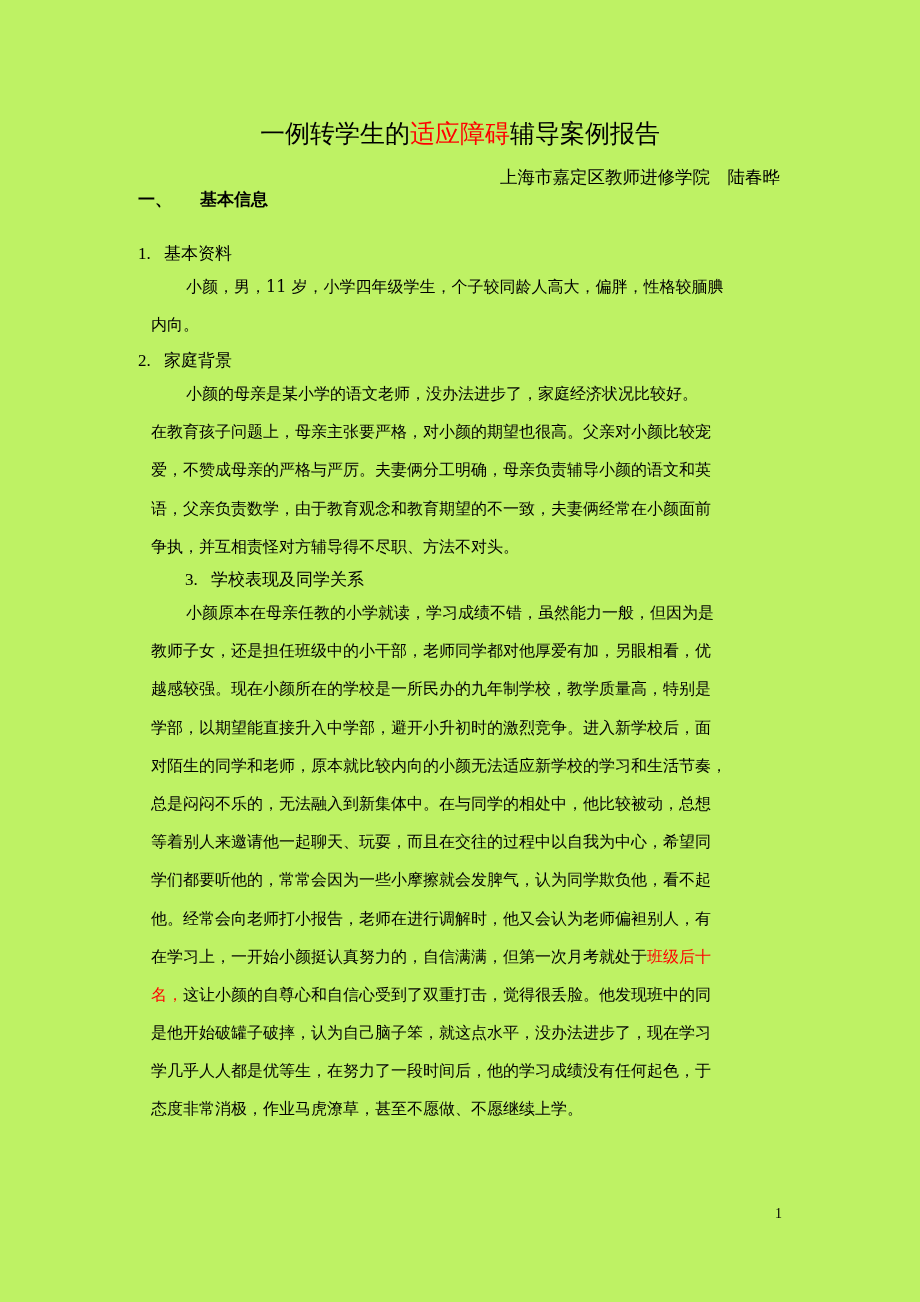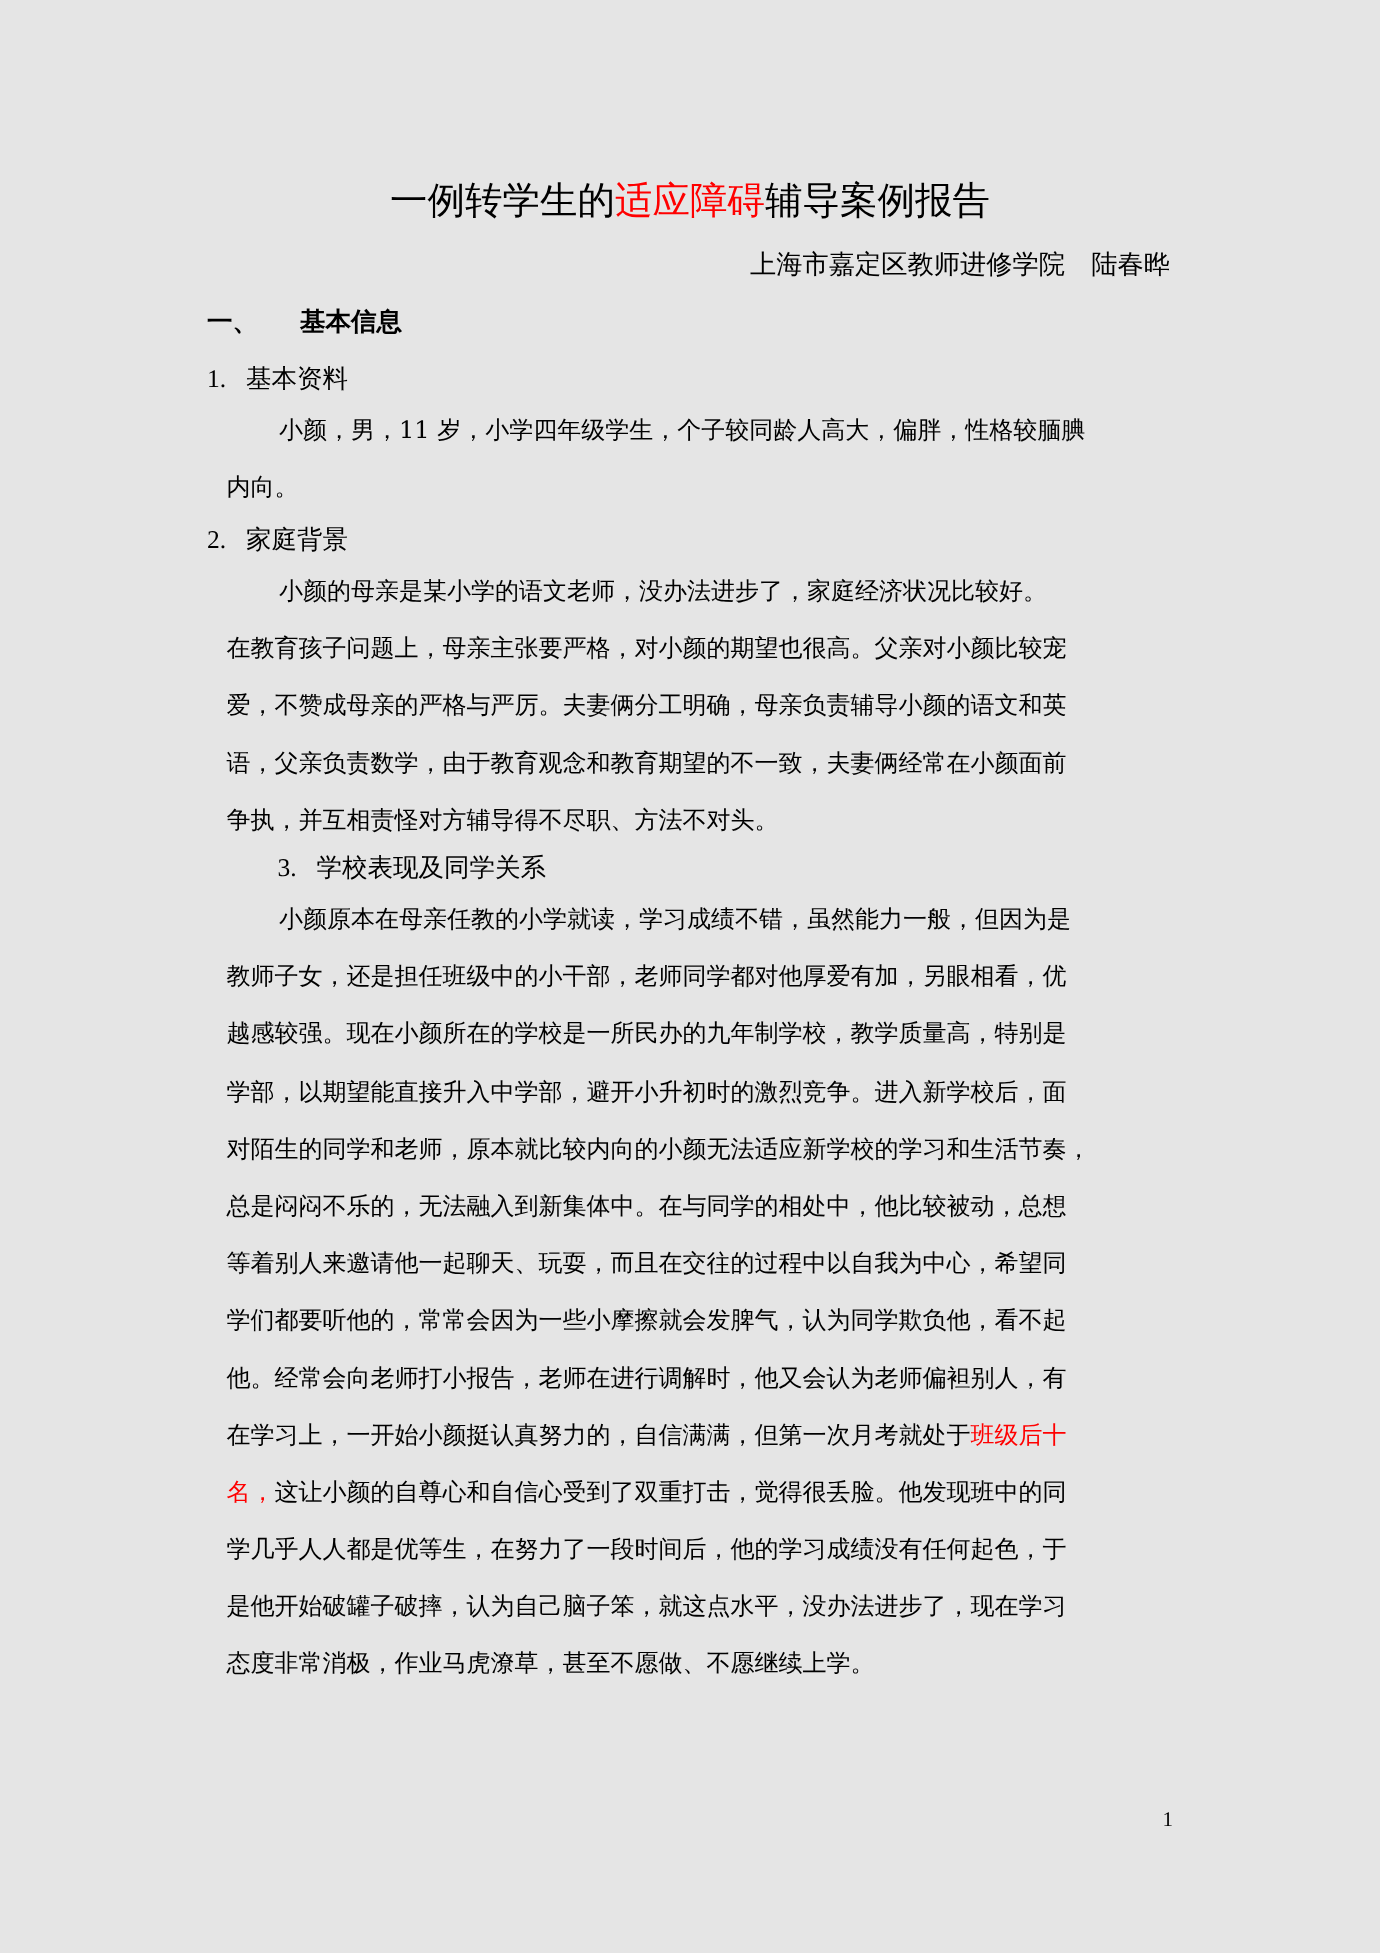--- a/index.html
+++ b/index.html
@@ -13,21 +13,21 @@
       position: relative;
       overflow: hidden;
       font-family: "DejaVu Serif", "Liberation Serif", serif;
       color: #000000;
     }
     .page {
       position: absolute;
       left: 0; top: 0;
       width: 920px;
       height: 1302px;
-      background: #e5e5e5;
+      background: #bef264;
     }
     .title {
       position: absolute;
       left: 0;
       width: 920px;
       top: 116px;
       text-align: center;
       font-family: "DejaVu Sans", "Liberation Sans", sans-serif;
       font-size: 25px;
       line-height: 36px;
@@ -38,21 +38,21 @@
       position: absolute;
       right: 140px;
       top: 163px;
       font-size: 17.5px;
       line-height: 28px;
       white-space: pre;
     }
     .h1 {
       position: absolute;
       left: 138px;
-      top: 201px;
+      top: 185px;
       font-family: "DejaVu Sans", "Liberation Sans", sans-serif;
       font-weight: bold;
       font-size: 17px;
       line-height: 28px;
     }
     .h1 .num { display: inline-block; width: 62px; }
     .h2 {
       position: absolute;
       left: 138px;
       font-family: "DejaVu Sans", "Liberation Sans", sans-serif;
@@ -121,19 +121,19 @@
     <span class="line">教师子女，还是担任班级中的小干部，老师同学都对他厚爱有加，另眼相看，优</span>
     <span class="line">越感较强。现在小颜所在的学校是一所民办的九年制学校，教学质量高，特别是</span>
     <span class="line">学部，以期望能直接升入中学部，避开小升初时的激烈竞争。进入新学校后，面</span>
     <span class="line">对陌生的同学和老师，原本就比较内向的小颜无法适应新学校的学习和生活节奏，</span>
     <span class="line">总是闷闷不乐的，无法融入到新集体中。在与同学的相处中，他比较被动，总想</span>
     <span class="line">等着别人来邀请他一起聊天、玩耍，而且在交往的过程中以自我为中心，希望同</span>
     <span class="line">学们都要听他的，常常会因为一些小摩擦就会发脾气，认为同学欺负他，看不起</span>
     <span class="line">他。经常会向老师打小报告，老师在进行调解时，他又会认为老师偏袒别人，有</span>
     <span class="line"><span>在学习上，一开始小颜挺认真努力的，自信满满，但第一次月考就处于</span><span class="red">班级后十</span></span>
     <span class="line"><span class="red">名，</span><span>这让小颜的自尊心和自信心受到了双重打击，觉得很丢脸。他发现班中的同</span></span>
+    <span class="line">是他开始破罐子破摔，认为自己脑子笨，就这点水平，没办法进步了，现在学习</span>
     <span class="line">学几乎人人都是优等生，在努力了一段时间后，他的学习成绩没有任何起色，于</span>
-    <span class="line">是他开始破罐子破摔，认为自己脑子笨，就这点水平，没办法进步了，现在学习</span>
     <span class="line">态度非常消极，作业马虎潦草，甚至不愿做、不愿继续上学。</span>
   </div>
 
   <div class="page-number">1</div>
 </div>
 
 </body></html>

